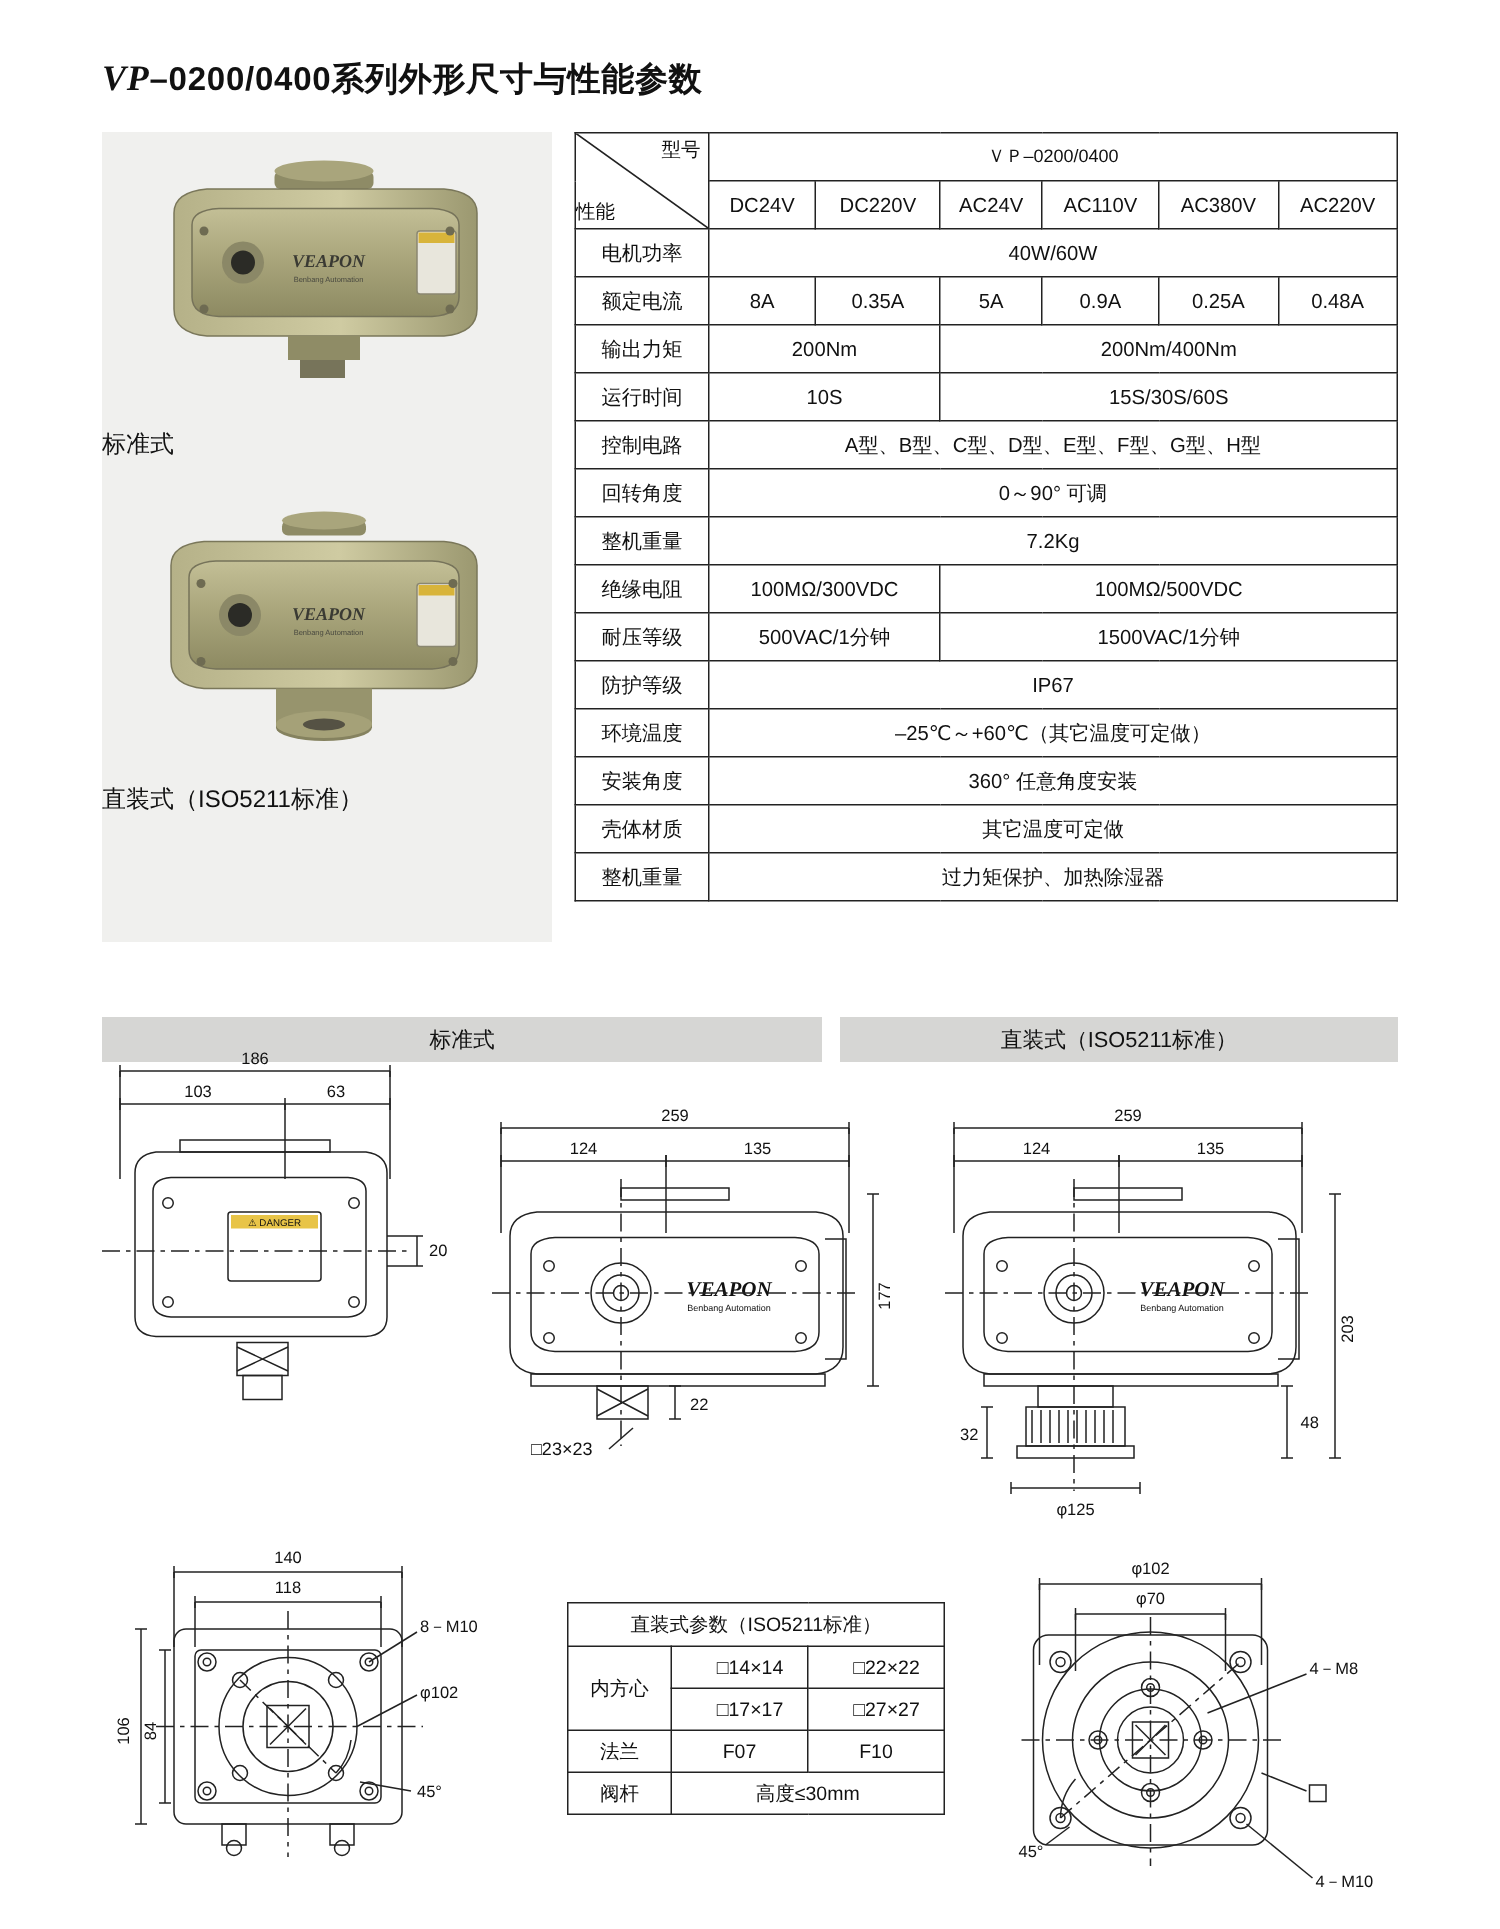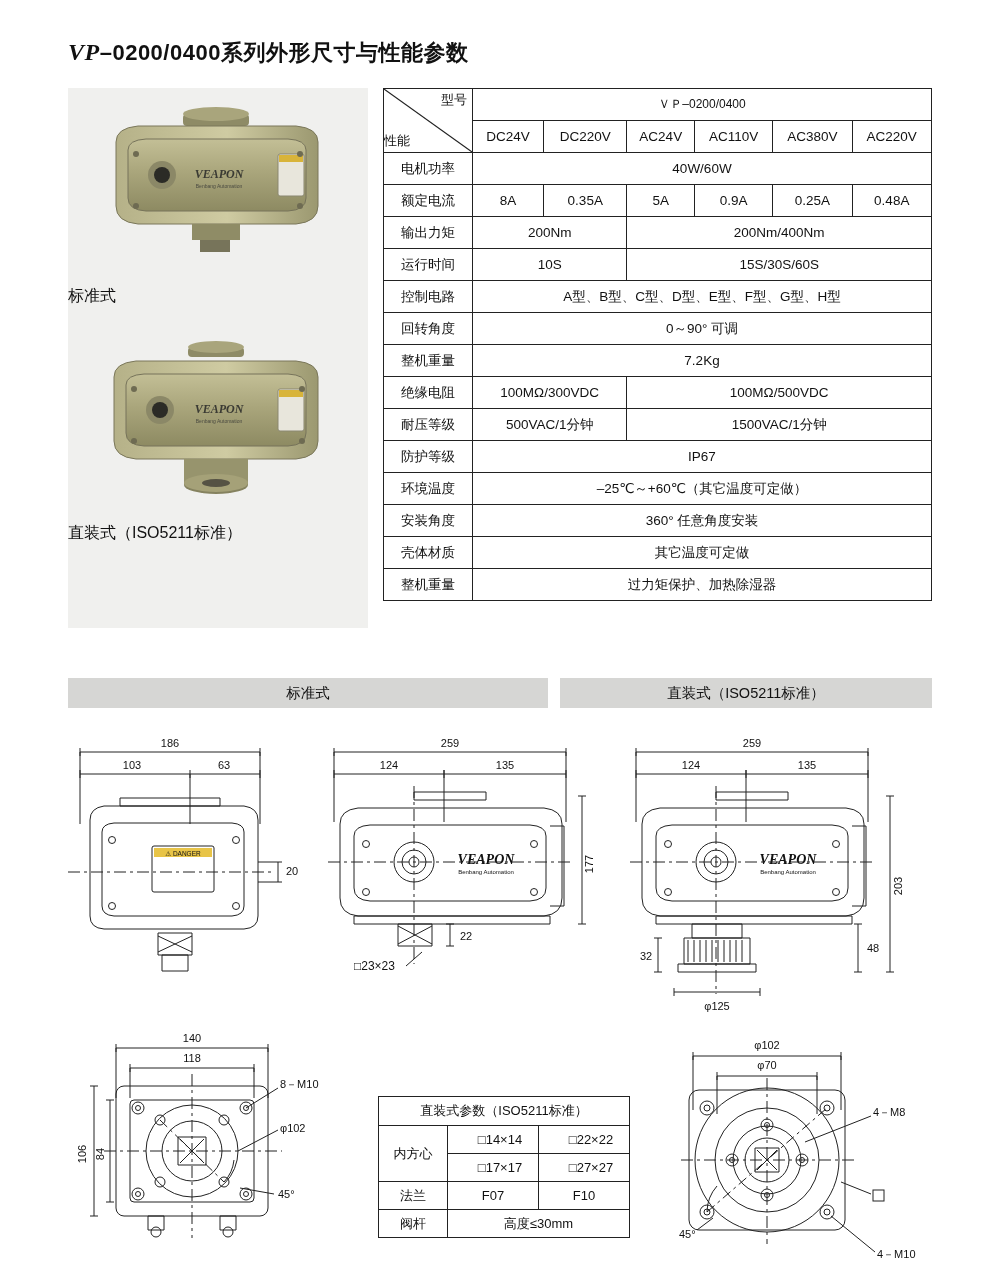--- a/index.html
+++ b/index.html
@@ -65,21 +65,21 @@
   #bar-std{left:68px;top:678px;width:480px;}
   #bar-dir{left:560px;top:678px;width:372px;}
 
   
   .draw{position:absolute;}
   .draw svg{display:block;}
 
   
   .dm{
     position:absolute;left:378px;top:1068px;width:252px;
-    border-collapse:collapse;font-size:13px;margin-top:28px;
+    border-collapse:collapse;font-size:13px;
   }
   .dm td{border:1px solid #222;height:27px;text-align:center;padding:0 4px;color:#111;}
   .dm .head{height:28px;}
   .dm .l{width:60px;}
   .dm .cell2{text-align:center;padding-left:18px;}
 </style>
 </head>
 <body>
 
 <div class="page">
@@ -245,21 +245,21 @@
     <tr>
       <td class="lbl">整机重量</td>
       <td colspan="6">过力矩保护、加热除湿器</td>
     </tr>
   </tbody>
     </table>
 
   <div class="bar" id="bar-std">标准式</div>
   <div class="bar" id="bar-dir">直装式（ISO5211标准）</div>
 
-  <div class="draw" style="left:60px;top:714px;">
+  <div class="draw" style="left:60px;top:676px;">
     <svg width="250" height="280" viewBox="0 0 250 280">
       <g stroke="#222" fill="none" stroke-width="1" font-family="Liberation Sans, sans-serif" font-size="11">
 
         <line x1="20" y1="38" x2="200" y2="38"></line>
         <path d="M20 34 v8 M200 34 v8"></path>
         <text x="110" y="33" fill="#111" stroke="none" text-anchor="middle">186</text>
 
         <line x1="20" y1="60" x2="130" y2="60"></line>
         <path d="M20 56 v8 M130 56 v8"></path>
         <text x="72" y="55" fill="#111" stroke="none" text-anchor="middle">103</text>

